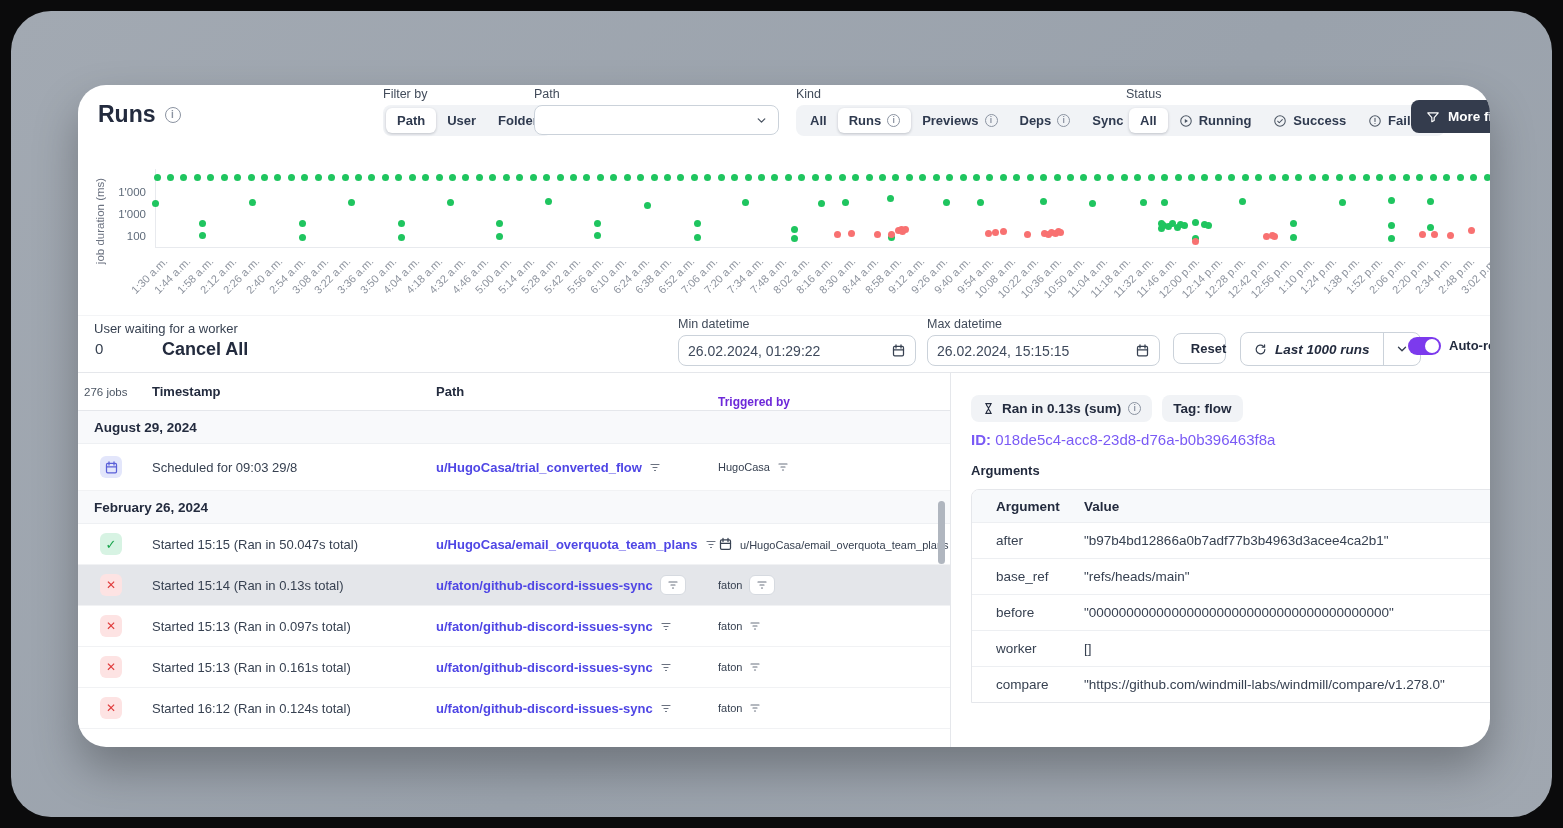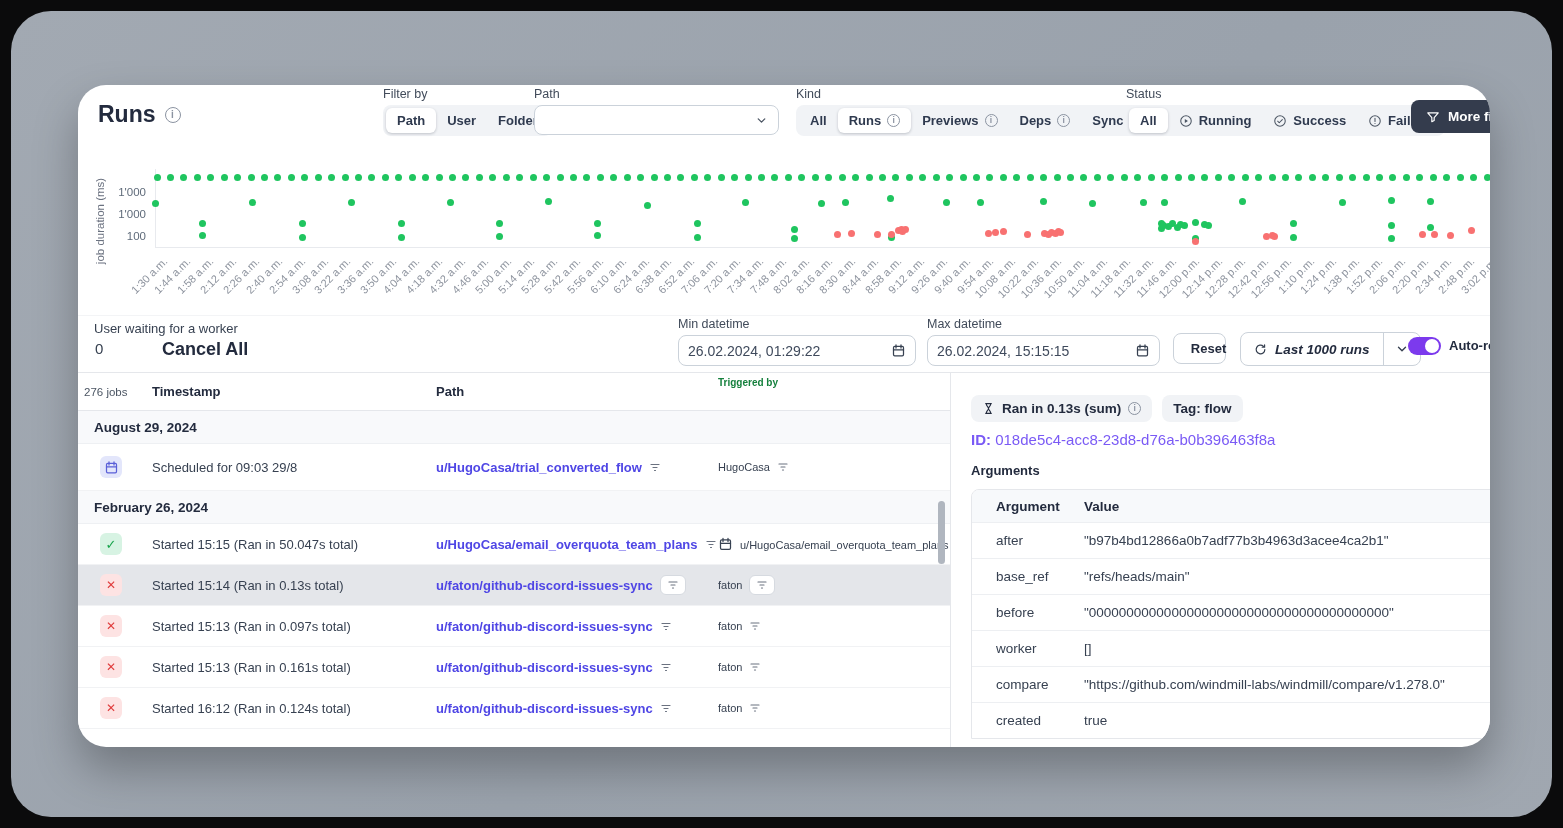--- a/index.html
+++ b/index.html
@@ -463,21 +463,21 @@
     <div class="abs" id="auto-toggle" style="left: 1330px; top: 252px; width: 33px; height: 18px; border-radius: 9px; cursor: pointer; background: rgb(124, 58, 237);">
       <div style="position:absolute;right:2px;top:2px;width:14px;height:14px;border-radius:50%;background:#fff;"></div>
     </div>
     <div class="abs" style="left:1371px;top:253px;font-size:13px;font-weight:700;color:#232b3e;white-space:nowrap;">Auto-refresh</div>
 
     <div class="abs" id="jobs-pane" style="left:0;top:287px;width:872px;height:375px;border-top:1px solid #e5e7eb;overflow:hidden;">
       <div style="position:relative;height:38px;border-bottom:1px solid #e5e7eb;">
         <span class="abs" style="left:6px;top:13px;font-size:11.5px;color:#4b5563;">276 jobs</span>
         <span class="abs" style="left:74px;top:11px;font-size:13px;font-weight:700;color:#232b3e;">Timestamp</span>
         <span class="abs" style="left:358px;top:11px;font-size:13px;font-weight:700;color:#232b3e;">Path</span>
-        <span class="abs" style="left:640px;top:4px;font-size:10px;font-weight:700;color:#15803d;">Triggered by</span>
+        <span class="abs" style="left:640px;top:22px;font-size:12px;font-weight:700;color:#6d28d9;">Triggered by</span>
       </div>
       <div id="jobs-rows">
           <div class="grouprow">August 29, 2024</div>
           <div class="jobrow first">
             <span class="sicon scheduled">
               <svg viewBox="0 0 24 24" width="15" height="15" fill="none" stroke="#5a5fd8" stroke-width="2" stroke-linecap="round">
                 <rect x="4" y="5.5" width="16" height="15" rx="2"></rect>
                 <path d="M8 3v5M16 3v5M4 11h16"></path>
               </svg>
             </span>
@@ -646,22 +646,18 @@
               <span class="argval">"0000000000000000000000000000000000000000"</span>
             </div>
             <div class="argrow">
               <span class="argname">worker</span>
               <span class="argval">[]</span>
             </div>
             <div class="argrow">
               <span class="argname">compare</span>
               <span class="argval">"https://github.com/windmill-labs/windmill/compare/v1.278.0"</span>
             </div>
-            <div class="argrow">
-              <span class="argname">created</span>
-              <span class="argval">true</span>
-            </div>
           </div>
       </div>
     </div>
 
   </div>
 </div>
 
 </body></html>

